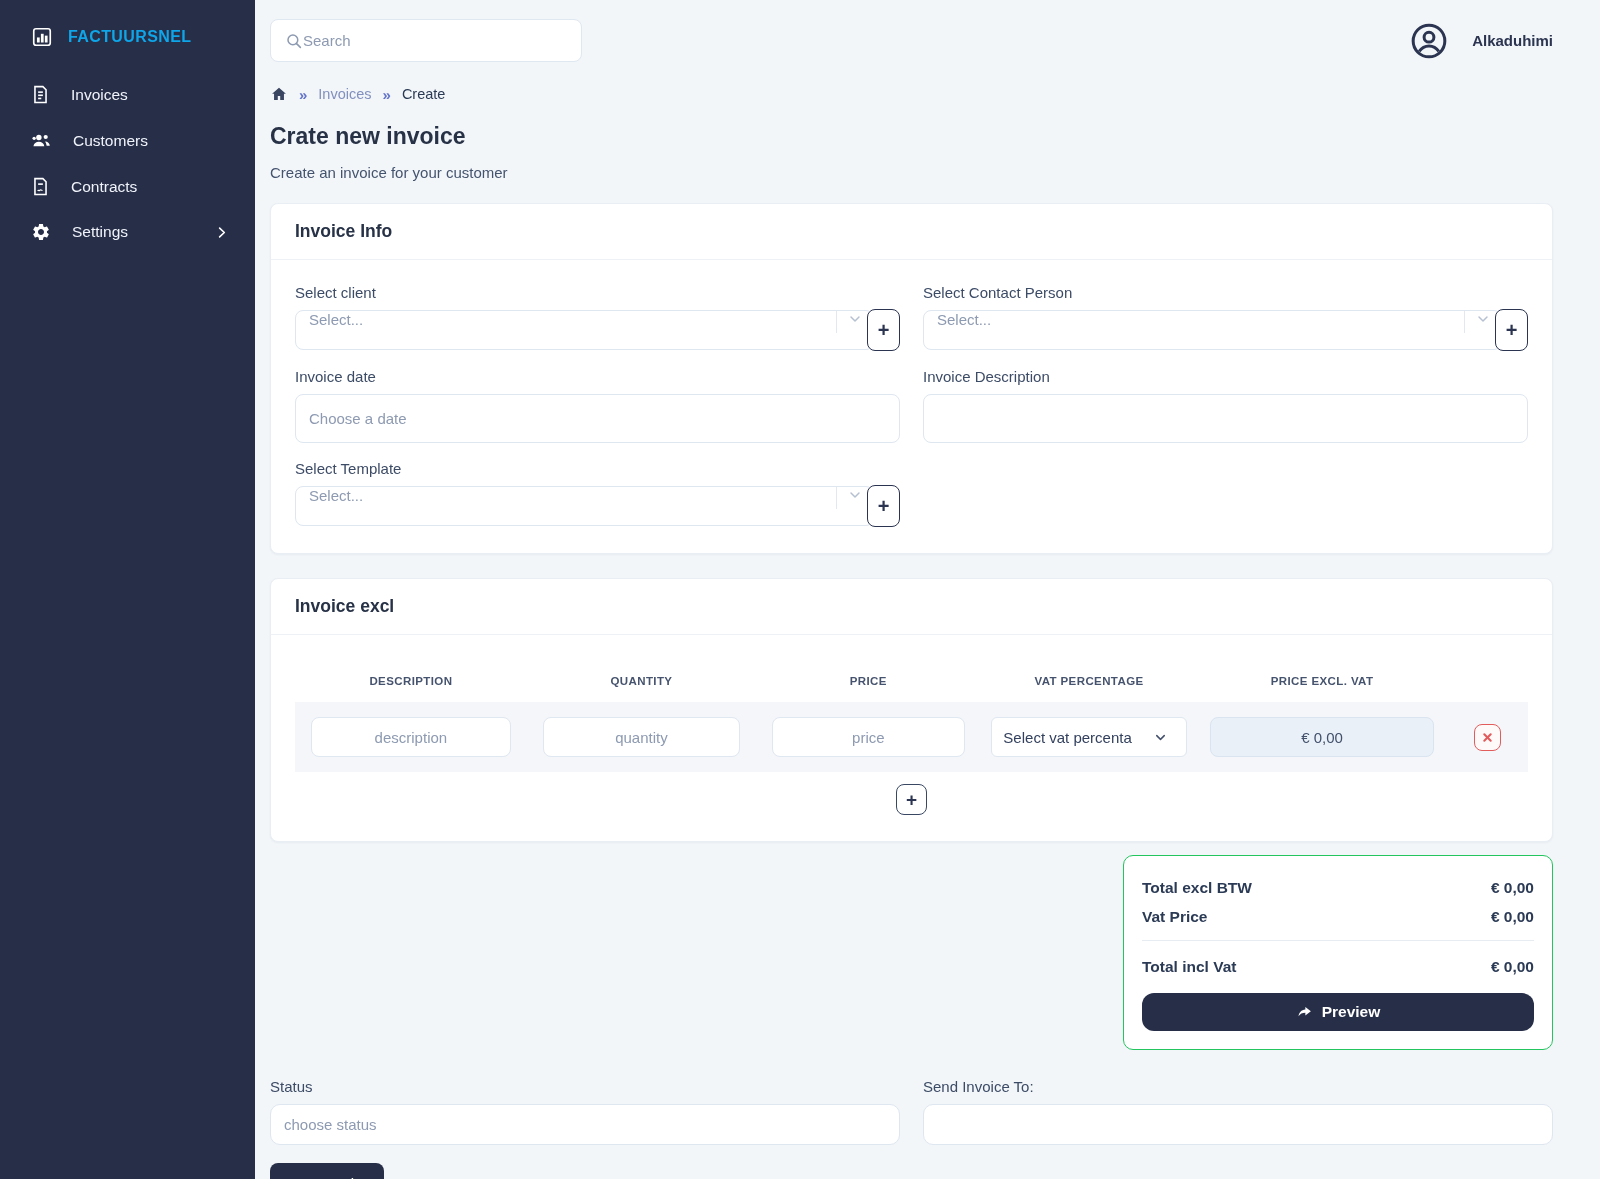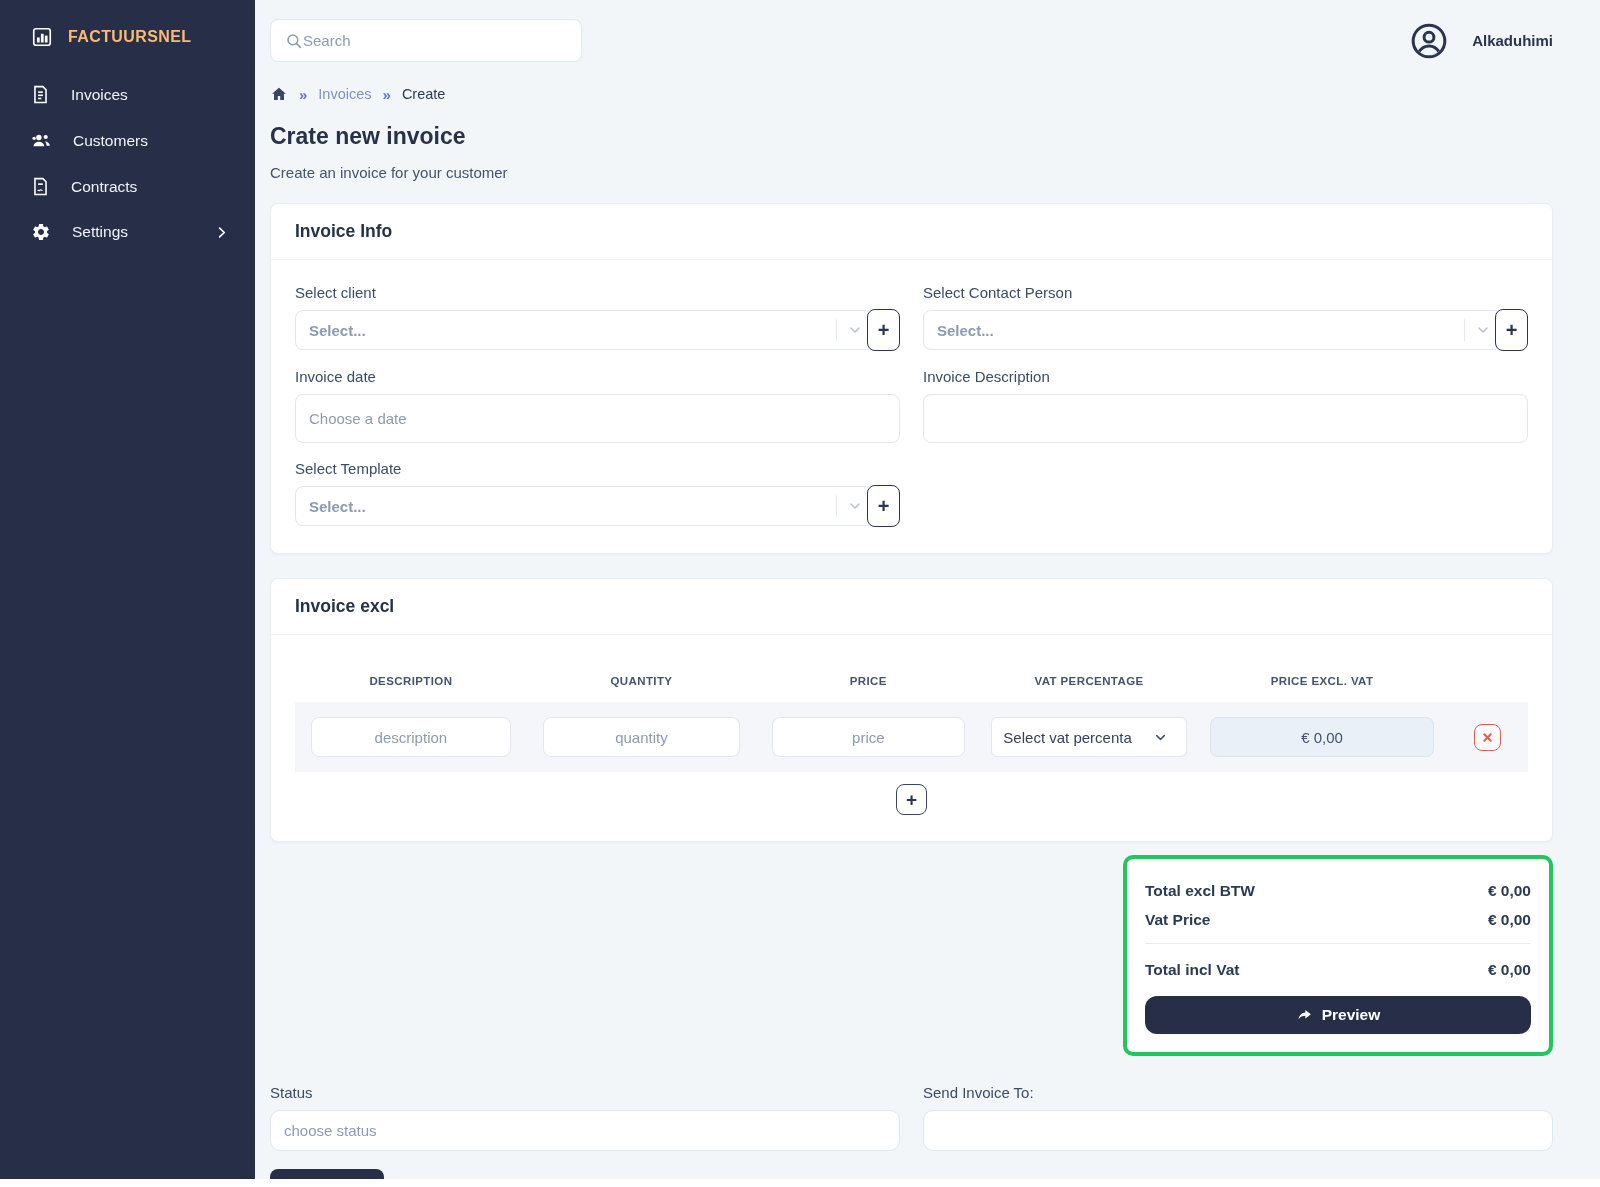--- a/index.html
+++ b/index.html
@@ -2,21 +2,21 @@
 <html><head>
 <meta charset="utf-8">
 <style>
   * { margin:0; padding:0; box-sizing:border-box; }
   html,body { width:1600px; height:1187px; background:#ffffff; font-family:"Liberation Sans", sans-serif; }
   .app { display:flex; width:1600px; height:1179px; background:#f2f6f9; overflow:hidden; }
 
   
   .sidebar { width:255px; flex-shrink:0; background:#272e48; color:#eef1f8; }
   .brand { display:flex; align-items:center; gap:15px; padding:26px 20px 12px 31px; cursor:pointer; }
-  .brand-name { font-size:16px; font-weight:bold; letter-spacing:.4px; color:#fdba74; }
+  .brand-name { font-size:16px; font-weight:bold; letter-spacing:.4px; color:#0ea5e9; }
   .nav { margin-top:12px; }
   .nav-item { display:flex; align-items:center; gap:21px; padding:13px 26px 13px 31px; font-size:15.5px; color:#f0f3fa; cursor:pointer; }
   .nav-item .chev { margin-left:auto; display:flex; }
   .icon { display:inline-flex; align-items:center; justify-content:center; }
 
   
   .main { flex:1; padding:0 47px 0 15px; }
 
   .topbar { display:flex; align-items:center; justify-content:space-between; padding-top:19px; }
   .search { width:312px; height:43px; background:#fff; border:1px solid #dfe7f1; border-radius:8px; display:flex; align-items:center; padding:0 14px; }
@@ -35,21 +35,21 @@
 
   .card { background:#fff; border:1px solid #e9eef5; border-radius:8px; box-shadow:0 1px 2px rgba(40,60,90,.05); }
   .card-header { padding:17px 24px; font-size:17.5px; font-weight:bold; color:#273247; border-bottom:1px solid #eef2f7; }
   .card-body { padding:24px 24px 26px; }
   .info-card { margin-top:22px; }
 
   .grid-2 { display:grid; grid-template-columns:1fr 1fr; column-gap:23px; }
   .field { margin-bottom:17px; }
   .field-label { font-size:15px; color:#3c4b66; margin-bottom:9px; }
   .control-row { display:flex; align-items:stretch; }
-  .select { flex:1; height:40px; background:#fff; border:1px solid #dee6f0; border-radius:8px; display:flex; align-items:center; padding-left:13px; font-size:15px; color:#8d9ab1; cursor:pointer; min-width:0;font-weight:bold; }
+  .select { flex:1; height:40px; background:#fff; border:1px solid #dee6f0; border-radius:8px; display:flex; align-items:flex-start; padding-left:13px; font-size:15px; color:#8d9ab1; cursor:pointer; min-width:0; }
   .sel-text { flex:1; }
   .sel-divider { width:1px; height:22px; background:#e2e8f1; }
   .sel-chevron { padding:0 10px; display:flex; }
   .add-btn { width:33px; height:42px; margin-left:-7px; margin-top:-1px; background:#fff; border:1px solid #2b3450; border-radius:8px; font-size:20px; font-weight:bold; color:#2b3450; display:flex; align-items:center; justify-content:center; cursor:pointer; z-index:2; position:relative; }
   .input { width:100%; height:49px; border:1px solid #dee6f0; border-radius:8px; padding:0 13px; font-size:15px; color:#3c4b66; background:#fff; outline:none; font-family:inherit; }
   .input::placeholder { color:#8d9ab1; }
 
   
   .lines-card { margin-top:24px; }
   .lines-body { padding:40px 24px 0; }
@@ -60,21 +60,21 @@
   .line-input { width:86%; height:40px; border:1px solid #dfe7f1; border-radius:8px; text-align:center; font-size:15px; color:#3c4b66; background:#fff; outline:none; font-family:inherit; }
   .line-input::placeholder { color:#8d9ab1; }
   .vat-select { width:90%; height:40px; border:1px solid #dfe7f1; border-radius:6px; background:#fff; display:flex; align-items:center; padding:0 18px 0 11px; font-size:15px; color:#33415e; cursor:pointer; min-width:0; }
   .vat-text { flex:1; white-space:nowrap; overflow:hidden; }
   .price-excl { width:90%; height:40px; background:#e9f0f8; border:1px solid #d9e4f0; border-radius:8px; display:flex; align-items:center; justify-content:center; font-size:15px; color:#42506b; }
   .delete-btn { width:27px; height:27px; background:#fefafa; border:1px solid #e25c5c; border-radius:8px; display:flex; align-items:center; justify-content:center; cursor:pointer; }
   .add-line-wrap { display:flex; justify-content:center; padding:12px 0 26px; }
   .add-line-btn { width:31px; height:31px; background:#fff; border:1px solid #3a4763; border-radius:8px; font-size:19px; font-weight:bold; color:#2b3450; display:flex; align-items:center; justify-content:center; cursor:pointer; }
 
   
-  .totals-card { width:430px; margin:13px 0 0 auto; background:#fff; border:4px solid #22c55e; border-radius:10px; padding:23px 18px 18px; }
+  .totals-card { width:430px; margin:13px 0 0 auto; background:#fff; border:1px solid #22c55e; border-radius:10px; padding:23px 18px 18px; }
   .totals-row { display:flex; justify-content:space-between; font-size:15.5px; font-weight:bold; color:#2b3a55; margin-bottom:11px; }
   .totals-divider { height:1px; background:#e7ecf2; margin:14px 0 17px; }
   .preview-btn { margin-top:17px; width:100%; height:38px; background:#272e48; border:none; border-radius:12px; color:#fff; font-size:15.5px; font-weight:bold; display:flex; align-items:center; justify-content:center; gap:9px; cursor:pointer; font-family:inherit; }
 
   
   .bottom-grid { display:grid; grid-template-columns:1fr 1fr; column-gap:23px; margin-top:28px; }
   .bottom-grid .input { height:41px; border-radius:10px; }
   .save-btn { margin-top:18px; width:114px; height:41px; background:#272e48; border:none; border-radius:8px; color:#fff; font-size:15px; cursor:pointer; font-family:inherit; }
 </style>
 </head>

